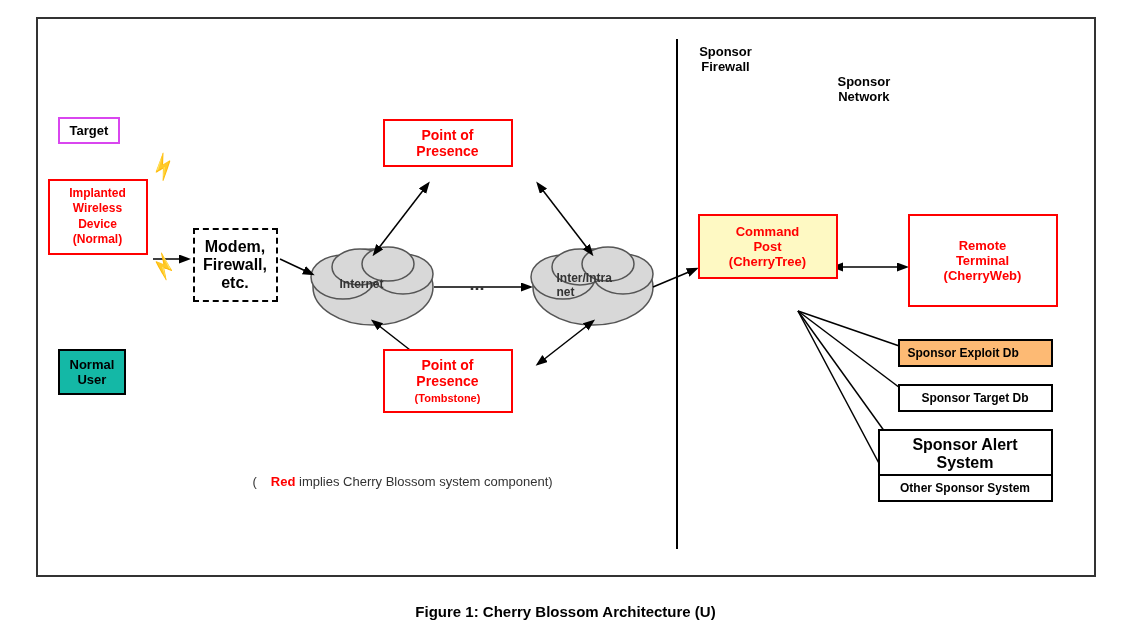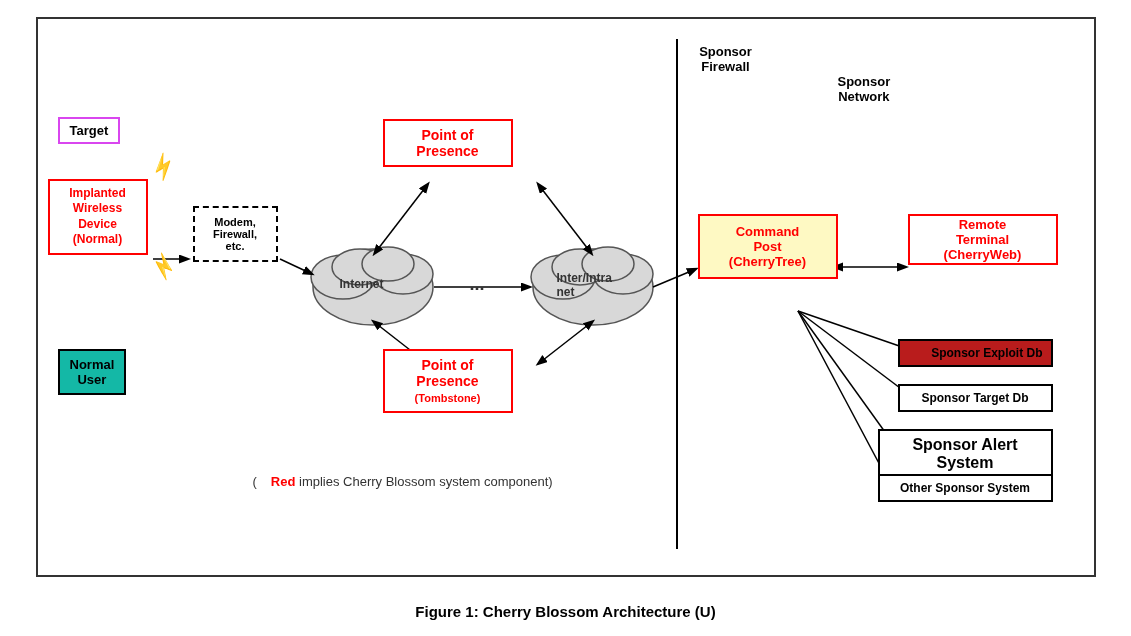--- a/index.html
+++ b/index.html
@@ -86,24 +86,24 @@
       font-size: 13px;
       font-weight: bold;
       background: #14b8a6;
       text-align: center;
     }
 
     
     .modem-box {
       position: absolute;
       left: 155px;
-      top: 187px;
+      top: 209px;
       border: 2px dashed #000;
       padding: 8px 6px;
-      font-size: 11px;
+      font-size: 16px;
       font-weight: bold;
       text-align: center;
       background: #fff;
       width: 85px;
     }
 
     
     .pop-top {
       position: absolute;
       left: 345px;
@@ -172,41 +172,41 @@
       background: #fef9c3;
       width: 140px;
     }
 
     
     .remote-terminal-box {
       position: absolute;
       left: 870px;
       top: 195px;
       border: 2px solid red;
-      padding: 1px 10px;
+      padding: 22px 10px;
       font-size: 13px;
       font-weight: bold;
       color: red;
       text-align: center;
       background: #fff;
       width: 150px;
     }
 
     
     .sponsor-exploit-box {
       position: absolute;
       left: 860px;
       top: 320px;
       border: 2px solid #000;
       padding: 5px 8px;
       font-size: 12px;
       font-weight: bold;
-      background: #b91c1c;
+      background: #fdba74;
       width: 155px;
-      text-align: right;
+      text-align: left;
     }
     .sponsor-target-box {
       position: absolute;
       left: 860px;
       top: 365px;
       border: 2px solid #000;
       padding: 5px 14px;
       font-size: 12px;
       font-weight: bold;
       background: #fff;

